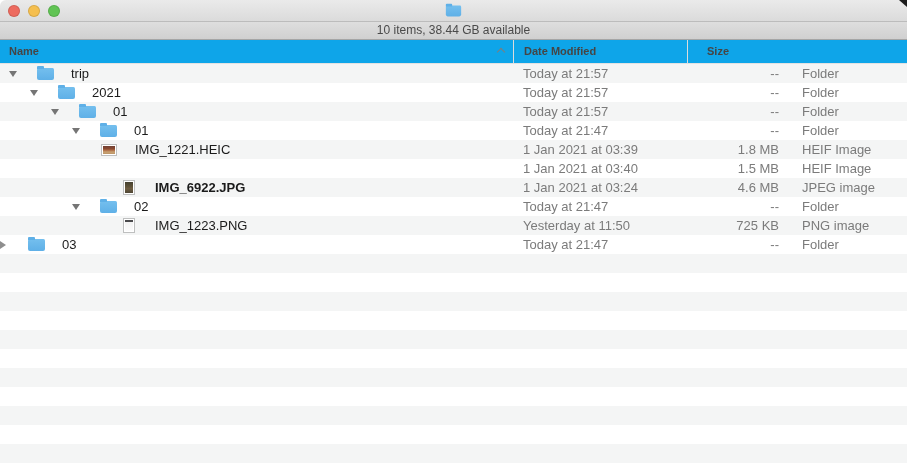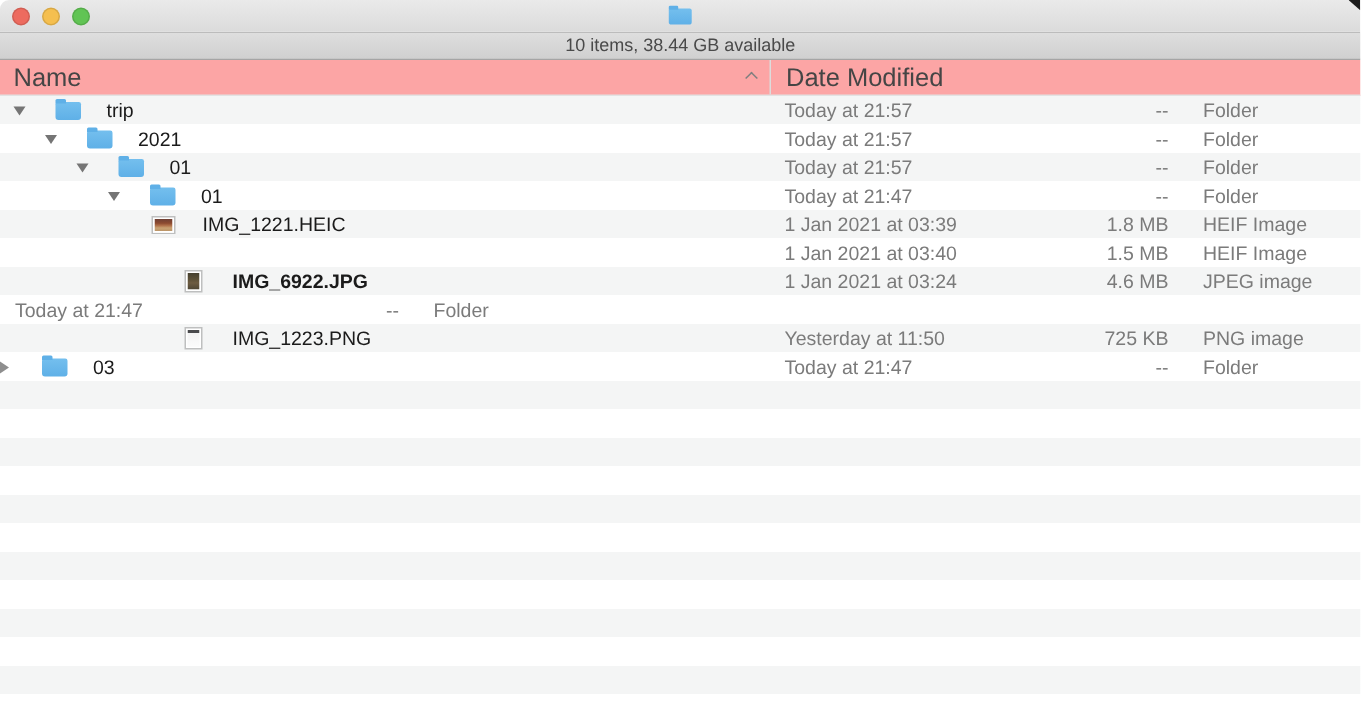--- a/index.html
+++ b/index.html
@@ -35,22 +35,22 @@
   .statusbar {
     height:17px; line-height:17px;
     background:linear-gradient(180deg,#dedede 0%, #d0d0d0 100%);
     border-bottom:1px solid #a5a5a5;
     text-align:center; font-size:12px; color:#4a4a4a;
   }
 
   
   .header {
     display:flex; height:23px; line-height:23px;
-    background:#fca5a5; border-bottom:1px solid #e2e2e2;
-    font-size:17px; color:#454545;
+    background:#0ea5e9; border-bottom:1px solid #e2e2e2;
+    font-size:11px; color:#454545;font-weight:bold;
   }
   .hcell { box-sizing:border-box; white-space:nowrap; overflow:hidden; }
   .hcell.name { position:relative; flex:0 0 513px; padding-left:9px; }
   .hcell.date { flex:0 0 174px; padding-left:10px; border-left:1px solid #dcdcdc; }
   .hcell.size { flex:0 0 105px; padding-left:19px; border-left:1px solid #dcdcdc; }
   .hcell.kind { flex:1; padding-left:10px; border-left:1px solid #dcdcdc; }
   .sort-caret {
     position:absolute; right:9px; top:9px; width:5px; height:5px;
     border-left:1.5px solid #7e7e7e; border-top:1.5px solid #7e7e7e;
     transform:rotate(45deg);
@@ -121,20 +121,21 @@
   <div class="statusbar">
     <span>10 items, 38.44 GB available</span>
   </div>
 
   <div class="header">
     <div class="hcell name">
       <span>Name</span>
       <span class="sort-caret"></span>
     </div>
     <div class="hcell date">Date Modified</div>
+    <div class="hcell size">Size</div>
   </div>
 
   <div class="list" id="list">
       <div class="row">
         <div class="cell name" style="padding-left: 9px;">
           <span class="disc-slot">
             <span class="tri expanded"></span>
           </span>
           <span class="icon-slot">
             <span class="folder-icon"></span>
@@ -223,20 +224,29 @@
           <span class="icon-slot">
             <span class="thumb photo-portrait-dark"></span>
           </span>
           <span class="label">IMG_6922.JPG</span>
         </div>
         <div class="cell date">1 Jan 2021 at 03:24</div>
         <div class="cell size">4.6 MB</div>
         <div class="cell kind">JPEG image</div>
       </div>
       <div class="row">
+        <div class="cell name" style="padding-left: 72px;">
+          <span class="disc-slot">
+            <span class="tri expanded"></span>
+          </span>
+          <span class="icon-slot">
+            <span class="folder-icon"></span>
+          </span>
+          <span class="label">02</span>
+        </div>
         <div class="cell date">Today at 21:47</div>
         <div class="cell size">--</div>
         <div class="cell kind">Folder</div>
       </div>
       <div class="row">
         <div class="cell name" style="padding-left: 93px;">
           <span class="disc-slot">
             <span class="tri none"></span>
           </span>
           <span class="icon-slot">

